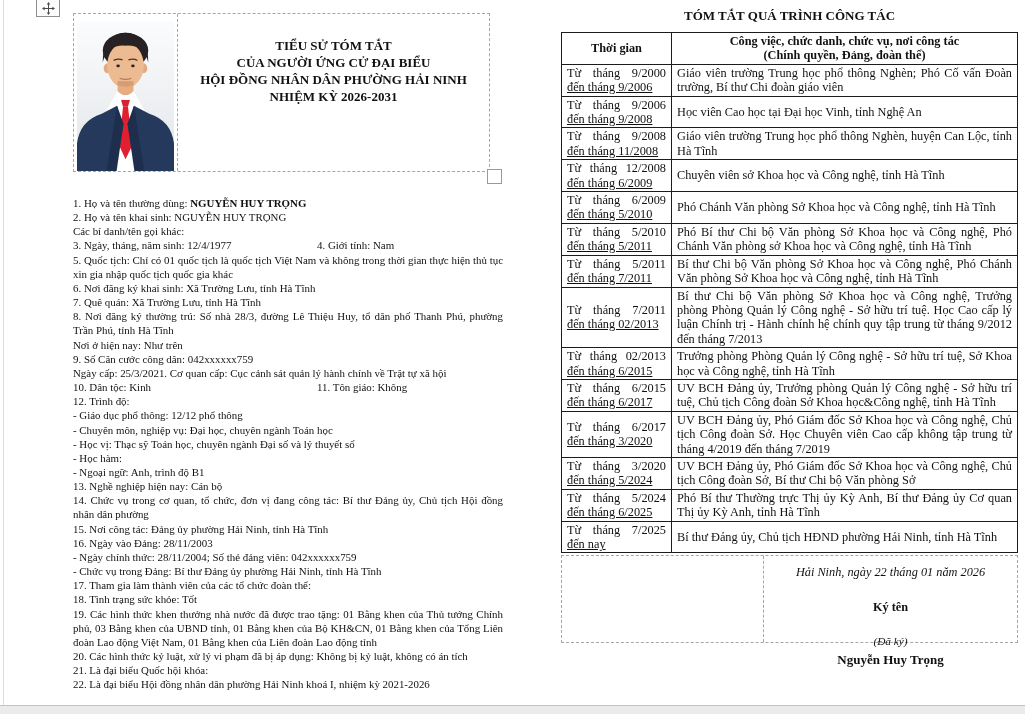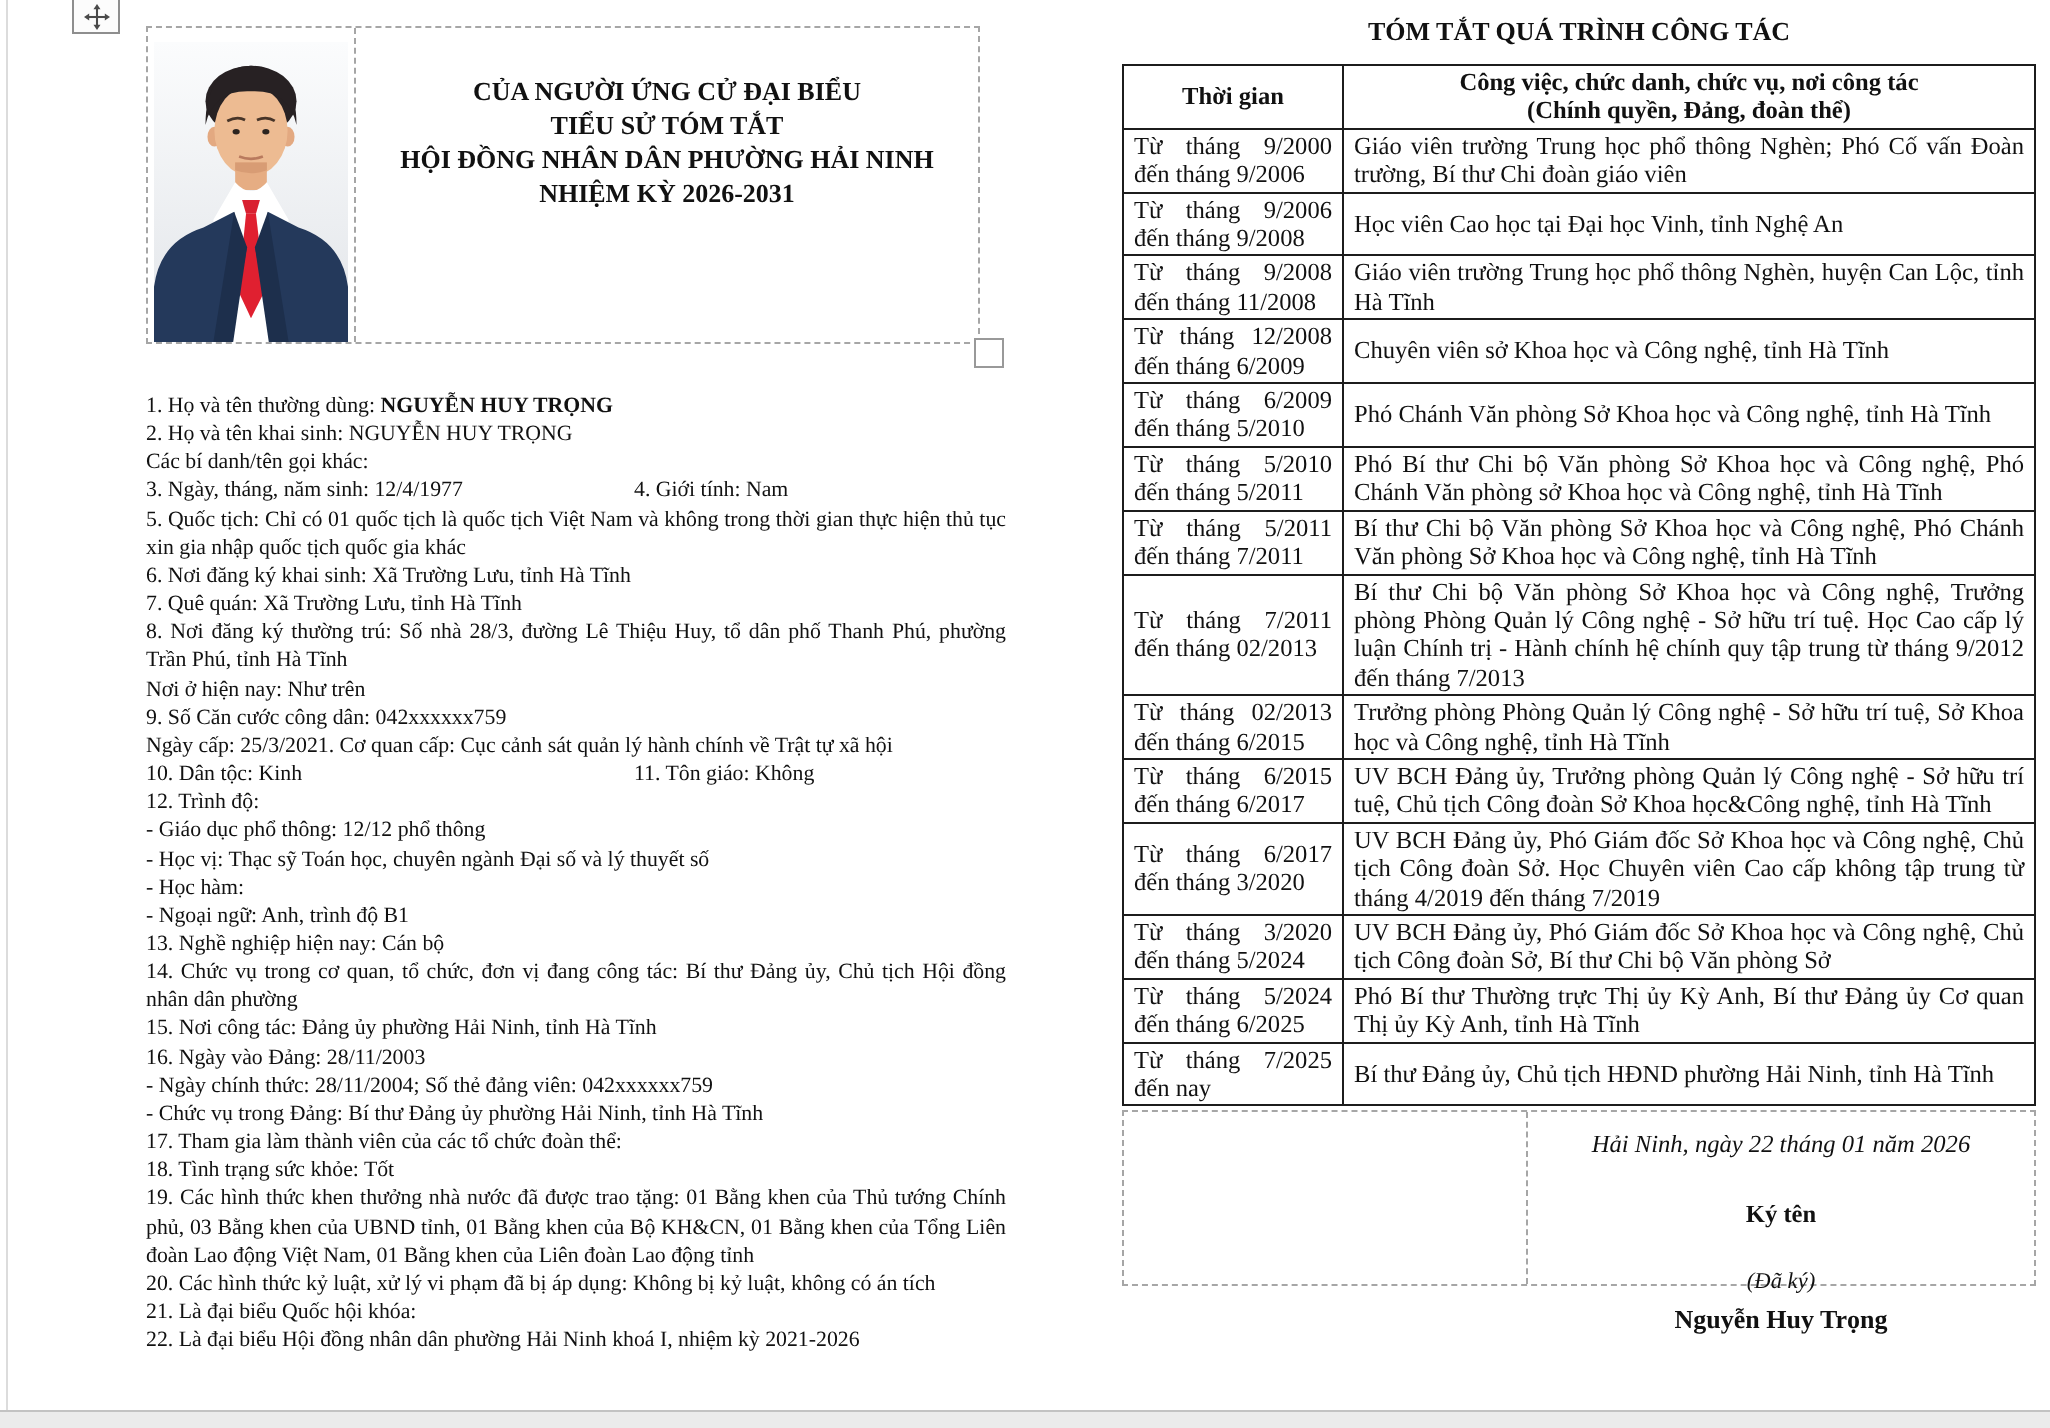--- a/index.html
+++ b/index.html
@@ -31,21 +31,21 @@
   .bio-line .col2 { position:absolute; left:244px; top:0; }
 
   .right-col { left:561px; top:8px; width:457px; }
   .wh-title { text-align:center; font-weight:700; font-size:13px; margin:0 0 8px 0; }
   table.wh { border-collapse:collapse; width:457px; font-size:12.3px; line-height:14.4px; }
   table.wh th, table.wh td { border:1px solid #1c1c1c; padding:1px 5px; vertical-align:middle; }
   table.wh th { font-weight:700; text-align:center; }
   th.col-time, td.time { width:99px; }
   td.time { padding:1px 4px; }
   .tj { text-align:justify; text-align-last:justify; }
-  .t2 { white-space:nowrap; }
+  .t2 { white-space:nowrap;text-decoration:underline; }
   td.detail { text-align:justify; }
 
   .sign-box { margin-top:2px; border:1px dashed #a6a6a6; height:86px; display:flex; box-sizing:content-box; }
   .sign-left { width:201px; border-right:1px dashed #a6a6a6; }
   .sign-right { flex:1; text-align:center; padding-top:9px; }
   .place-date { font-style:italic; font-size:12.3px; }
   .ky-ten { font-weight:700; font-size:12.3px; margin-top:20px; }
   .da-ky { font-style:italic; font-size:11.3px; margin-top:20px; }
   .signer { font-weight:700; font-size:13px; margin-top:5px; }
 </style>
@@ -97,22 +97,22 @@
         <path d="M30,90 L41,71 Q49,80 57,71 L68,90 L63,152 L35,152 Z" fill="#ffffff"></path>
         <path d="M44.5,80 L53.5,80 L51.5,87 L46.5,87 Z" fill="#d92030"></path>
         <path d="M46.5,87 L51.5,87 L56,126 L49,140 L42.5,126 Z" fill="#e02030"></path>
         <path d="M0,152 L0,124 Q3,101 25,94 L40.5,86 Q42,97 47,104 L38,152 Z" fill="#24395b"></path>
         <path d="M98,152 L98,124 Q95,101 73,94 L57.5,86 Q56,97 51,104 L60,152 Z" fill="#24395b"></path>
         <path d="M40.5,86 L47,104 L40,152 L30,152 Z" fill="#1d2f4c"></path>
         <path d="M57.5,86 L51,104 L58,152 L68,152 Z" fill="#1d2f4c"></path>
       </svg>
     </div>
     <div class="title-cell">
+        <div>TIỂU SỬ TÓM TẮT</div>
         <div>CỦA NGƯỜI ỨNG CỬ ĐẠI BIỂU</div>
-        <div>TIỂU SỬ TÓM TẮT</div>
         <div>HỘI ĐỒNG NHÂN DÂN PHƯỜNG HẢI NINH</div>
         <div>NHIỆM KỲ 2026-2031</div>
       </div>
   </div>
   <div class="resize-square"></div>
 
   <div class="bio">
       <div class="bio-line"><span>1. Họ và tên thường dùng: </span><b>NGUYỄN HUY TRỌNG</b></div>
       <div class="bio-line"><span>2. Họ và tên khai sinh: NGUYỄN HUY TRỌNG</span></div>
       <div class="bio-line"><span>Các bí danh/tên gọi khác:</span></div>
@@ -120,20 +120,21 @@
       <div class="bio-line"><span>5. Quốc tịch: Chỉ có 01 quốc tịch là quốc tịch Việt Nam và không trong thời gian thực hiện thủ tục xin gia nhập quốc tịch quốc gia khác</span></div>
       <div class="bio-line"><span>6. Nơi đăng ký khai sinh: Xã Trường Lưu, tỉnh Hà Tĩnh</span></div>
       <div class="bio-line"><span>7. Quê quán: Xã Trường Lưu, tỉnh Hà Tĩnh</span></div>
       <div class="bio-line"><span>8. Nơi đăng ký thường trú: Số nhà 28/3, đường Lê Thiệu Huy, tổ dân phố Thanh Phú, phường Trần Phú, tỉnh Hà Tĩnh</span></div>
       <div class="bio-line"><span> Nơi ở hiện nay: Như trên</span></div>
       <div class="bio-line"><span>9. Số Căn cước công dân: 042xxxxxx759</span></div>
       <div class="bio-line"><span>Ngày cấp: 25/3/2021. Cơ quan cấp: Cục cảnh sát quản lý hành chính về Trật tự xã hội</span></div>
       <div class="bio-line"><span>10. Dân tộc: Kinh</span><span class="col2">11. Tôn giáo: Không</span></div>
       <div class="bio-line"><span>12. Trình độ:</span></div>
       <div class="bio-line"><span>- Giáo dục phổ thông: 12/12 phổ thông</span></div>
+      <div class="bio-line"><span>- Chuyên môn, nghiệp vụ: Đại học, chuyên ngành Toán học</span></div>
       <div class="bio-line"><span>- Học vị: Thạc sỹ Toán học, chuyên ngành Đại số và lý thuyết số</span></div>
       <div class="bio-line"><span>- Học hàm:</span></div>
       <div class="bio-line"><span>- Ngoại ngữ: Anh, trình độ B1</span></div>
       <div class="bio-line"><span>13. Nghề nghiệp hiện nay: Cán bộ</span></div>
       <div class="bio-line"><span>14. Chức vụ trong cơ quan, tổ chức, đơn vị đang công tác: Bí thư Đảng ủy, Chủ tịch Hội đồng nhân dân phường</span></div>
       <div class="bio-line"><span>15. Nơi công tác: Đảng ủy phường Hải Ninh, tỉnh Hà Tĩnh</span></div>
       <div class="bio-line"><span>16. Ngày vào Đảng: 28/11/2003</span></div>
       <div class="bio-line"><span>- Ngày chính thức: 28/11/2004; Số thẻ đảng viên: 042xxxxxx759</span></div>
       <div class="bio-line"><span>- Chức vụ trong Đảng: Bí thư Đảng ủy phường Hải Ninh, tỉnh Hà Tĩnh</span></div>
       <div class="bio-line"><span>17. Tham gia làm thành viên của các tổ chức đoàn thể:</span></div>

